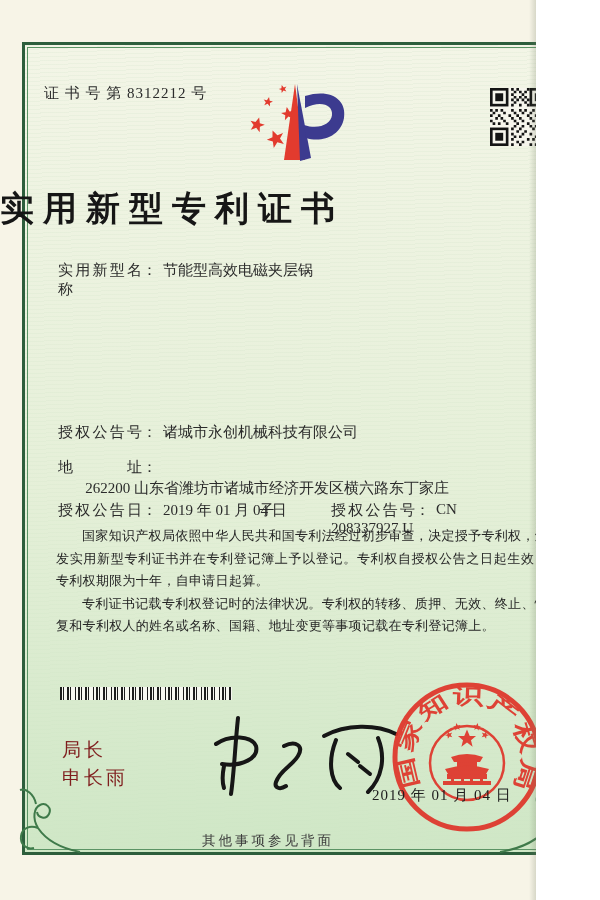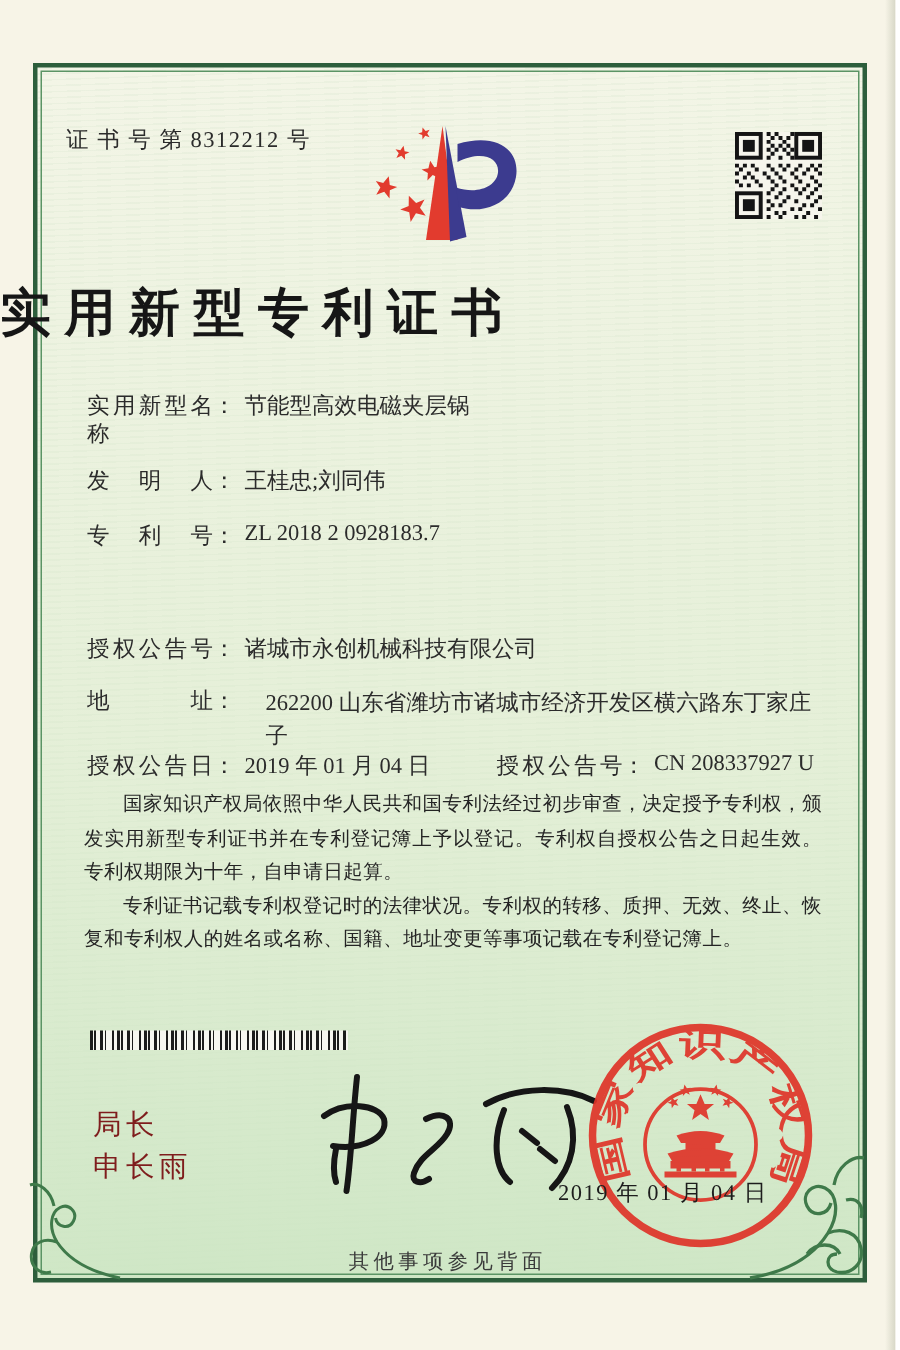--- a/index.html
+++ b/index.html
@@ -1,32 +1,32 @@
 <!DOCTYPE html>
 <html><head>
 <meta charset="utf-8">
 <style>
   html,body{margin:0;padding:0;}
   body{width:600px;height:900px;font-family:"Liberation Serif","DejaVu Serif",serif;}
-  .page{position:relative;width:597px;height:900px;background:#f7f4e7;overflow:hidden;}
+  .page{position:relative;width:536px;height:900px;background:#f7f4e7;overflow:hidden;}
   .page::after{content:"";position:absolute;top:0;right:0;width:7px;height:100%;
     background:linear-gradient(90deg,rgba(0,0,0,0) 0,rgba(120,130,105,.25) 100%);pointer-events:none;}
   .frame{position:absolute;left:22px;top:42px;width:550px;height:807px;border:3px solid #2d5e3c;
     background:
       linear-gradient(180deg,rgba(240,246,230,.55) 0%,rgba(223,238,211,.75) 55%,rgba(205,230,196,.95) 100%),
       repeating-linear-gradient(178deg,rgba(110,165,115,.13) 0 1px,rgba(255,255,255,0) 1px 4px);}
   .frame::before{content:"";position:absolute;inset:2px;border:1px solid #5b9465;}
   .abs{position:absolute;}
   .certno{left:44px;top:84px;font-size:15px;letter-spacing:1px;color:#2b2b2b;}
   .title{left:0;top:186px;width:100%;font-size:34px;font-weight:bold;
     letter-spacing:9px;color:#161616;}
   .row{left:58px;right:28px;font-size:15px;color:#2b2b2b;}
   .fl{display:inline-block;width:84px;text-align:justify;text-align-last:justify;vertical-align:top;}
   .colon{vertical-align:top;}
-  .fv{margin-left:6px;vertical-align:top;}
+  .fv{margin-left:6px;vertical-align:top;text-align:center;}
   .addr{display:inline-block;width:378px;line-height:22px;margin-left:20px;}
   .pair2{position:absolute;left:237px;top:0;margin-left:36px;}
   .paras{left:56px;top:525px;width:492px;font-size:13px;line-height:22.5px;color:#242424;
     text-align:justify;letter-spacing:.3px;}
   .paras p{margin:0;text-indent:2em;}
   .barcode{left:60px;top:687px;width:172px;height:13px;
     background:
       repeating-linear-gradient(90deg,#1c1c1c 0 2px,#f6f6f0 2px 3px,#1c1c1c 3px 4px,#f6f6f0 4px 7px,#1c1c1c 7px 9px,#f6f6f0 9px 10px,#1c1c1c 10px 11px,#f6f6f0 11px 15px,#1c1c1c 15px 16px,#f6f6f0 16px 18px);}
   .official{left:62px;font-size:19px;letter-spacing:3px;color:#7f1d1d;}
   .sig{left:200px;top:708px;}
@@ -93,26 +93,20 @@
                M24 57h3v3h-3z M42 57h3v3h-3z M48 57h3v3h-3z M63 57h3v3h-3z
                M30 60h3v3h-3z M36 60h3v3h-3z M54 60h3v3h-3z
                M24 63h3v3h-3z M33 63h3v3h-3z M45 63h3v3h-3z M51 63h3v3h-3z M60 63h3v3h-3z"></path>
     </g>
   </svg>
 
   <div class="abs title">实用新型专利证书</div>
 
   <div class="abs row" style="top:261px">
     <span class="fl">实用新型名称</span><span class="colon">：</span><span class="fv">节能型高效电磁夹层锅</span>
-  </div>
-  <div class="abs row" style="top:311px">
-    <span class="fl">发明人</span><span class="colon">：</span><span class="fv">王桂忠;刘同伟</span>
-  </div>
-  <div class="abs row" style="top:348px">
-    <span class="fl">专利号</span><span class="colon">：</span><span class="fv">ZL 2018 2 0928183.7</span>
   </div>
   <div class="abs row" style="top:423px">
     <span class="fl">授权公告号</span><span class="colon">：</span><span class="fv">诸城市永创机械科技有限公司</span>
   </div>
   <div class="abs row" style="top:458px">
     <span class="fl">地址</span><span class="colon">：</span><span class="fv addr">262200 山东省潍坊市诸城市经济开发区横六路东丁家庄子</span>
   </div>
   <div class="abs row" style="top:501px">
     <span class="fl">授权公告日</span><span class="colon">：</span><span class="fv">2019 年 01 月 04 日</span>
     <span class="pair2">

